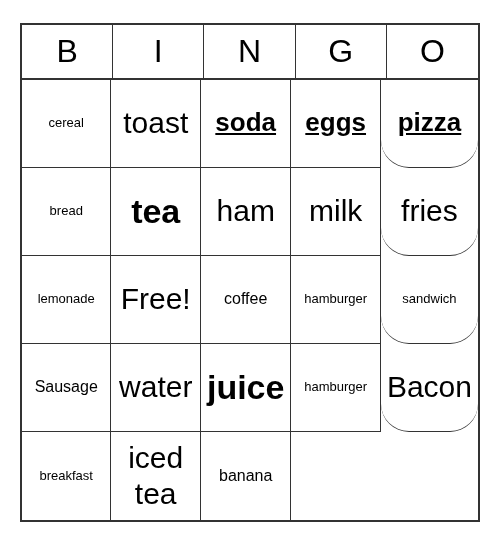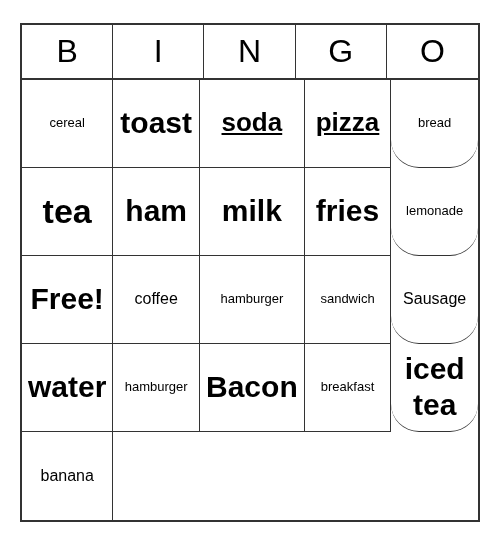--- a/index.html
+++ b/index.html
@@ -69,21 +69,21 @@
 
     .bingo-cell span {
       display: block;
       line-height: 1.2;
     }
 
     
     .size-small { font-size: 13px; }
     .size-medium { font-size: 16px; }
     .size-large { font-size: 26px; font-weight: bold; text-decoration: underline; }
-    .size-xlarge { font-size: 30px; font-weight: bold; }
+    .size-xlarge { font-size: 30px; font-weight: normal; }
     .size-xxlarge { font-size: 34px; font-weight: bold; }
   </style>
 </head>
 <body>
 
 <div class="bingo-card">
   <div class="bingo-header">
   <div class="bingo-header-cell">B</div>
       <div class="bingo-header-cell">I</div>
       <div class="bingo-header-cell">N</div>
@@ -92,20 +92,23 @@
     </div>
   <div class="bingo-grid">
   <div class="bingo-cell">
         <span class="size-small">cereal</span>
       </div>
       <div class="bingo-cell">
         <span class="size-xlarge">toast</span>
       </div>
       <div class="bingo-cell">
         <span class="size-large">soda</span>
+      </div>
+      <div class="bingo-cell">
+        <span class="size-large">eggs</span>
       </div>
       <div class="bingo-cell">
         <span class="size-large">pizza</span>
       </div>
       <div class="bingo-cell">
         <span class="size-small">bread</span>
       </div>
       <div class="bingo-cell">
         <span class="size-xxlarge">tea</span>
       </div>
@@ -133,20 +136,23 @@
       <div class="bingo-cell">
         <span class="size-small">sandwich</span>
       </div>
       <div class="bingo-cell">
         <span class="size-medium">Sausage</span>
       </div>
       <div class="bingo-cell">
         <span class="size-xlarge">water</span>
       </div>
       <div class="bingo-cell">
+        <span class="size-xxlarge">juice</span>
+      </div>
+      <div class="bingo-cell">
         <span class="size-small">hamburger</span>
       </div>
       <div class="bingo-cell">
         <span class="size-xlarge">Bacon</span>
       </div>
       <div class="bingo-cell">
         <span class="size-small">breakfast</span>
       </div>
       <div class="bingo-cell">
         <span class="size-xlarge">iced<br>tea</span>

